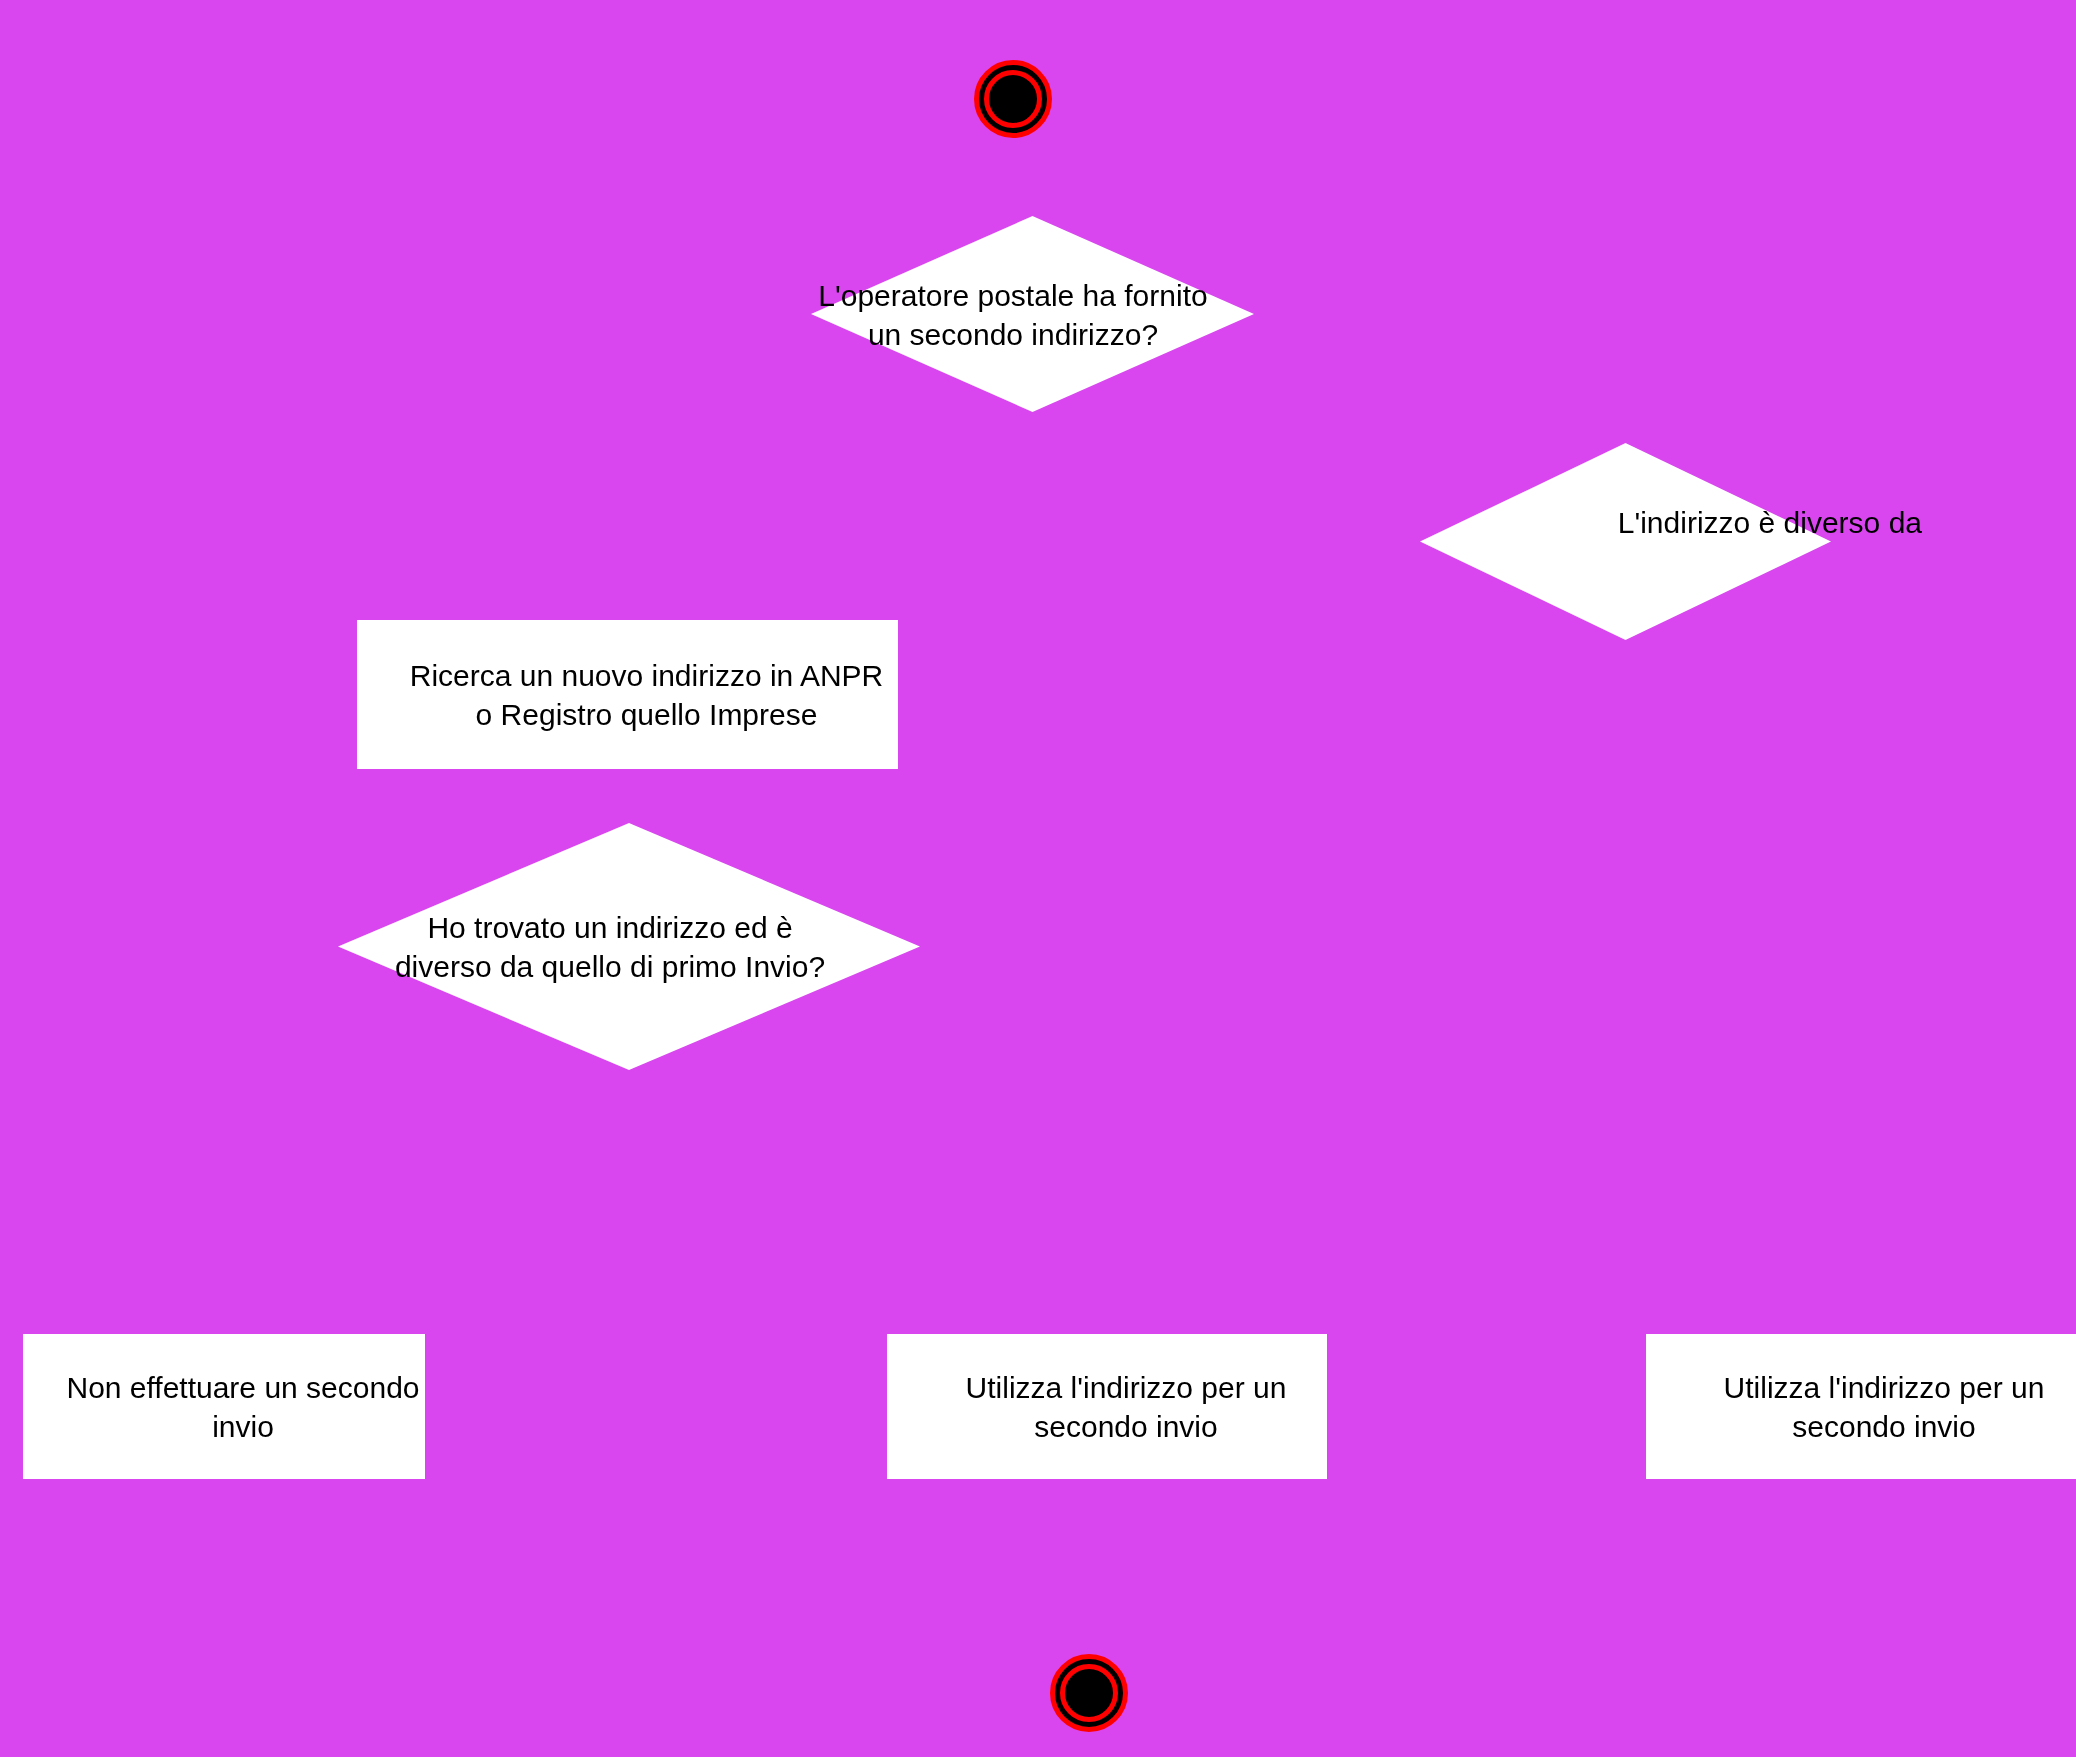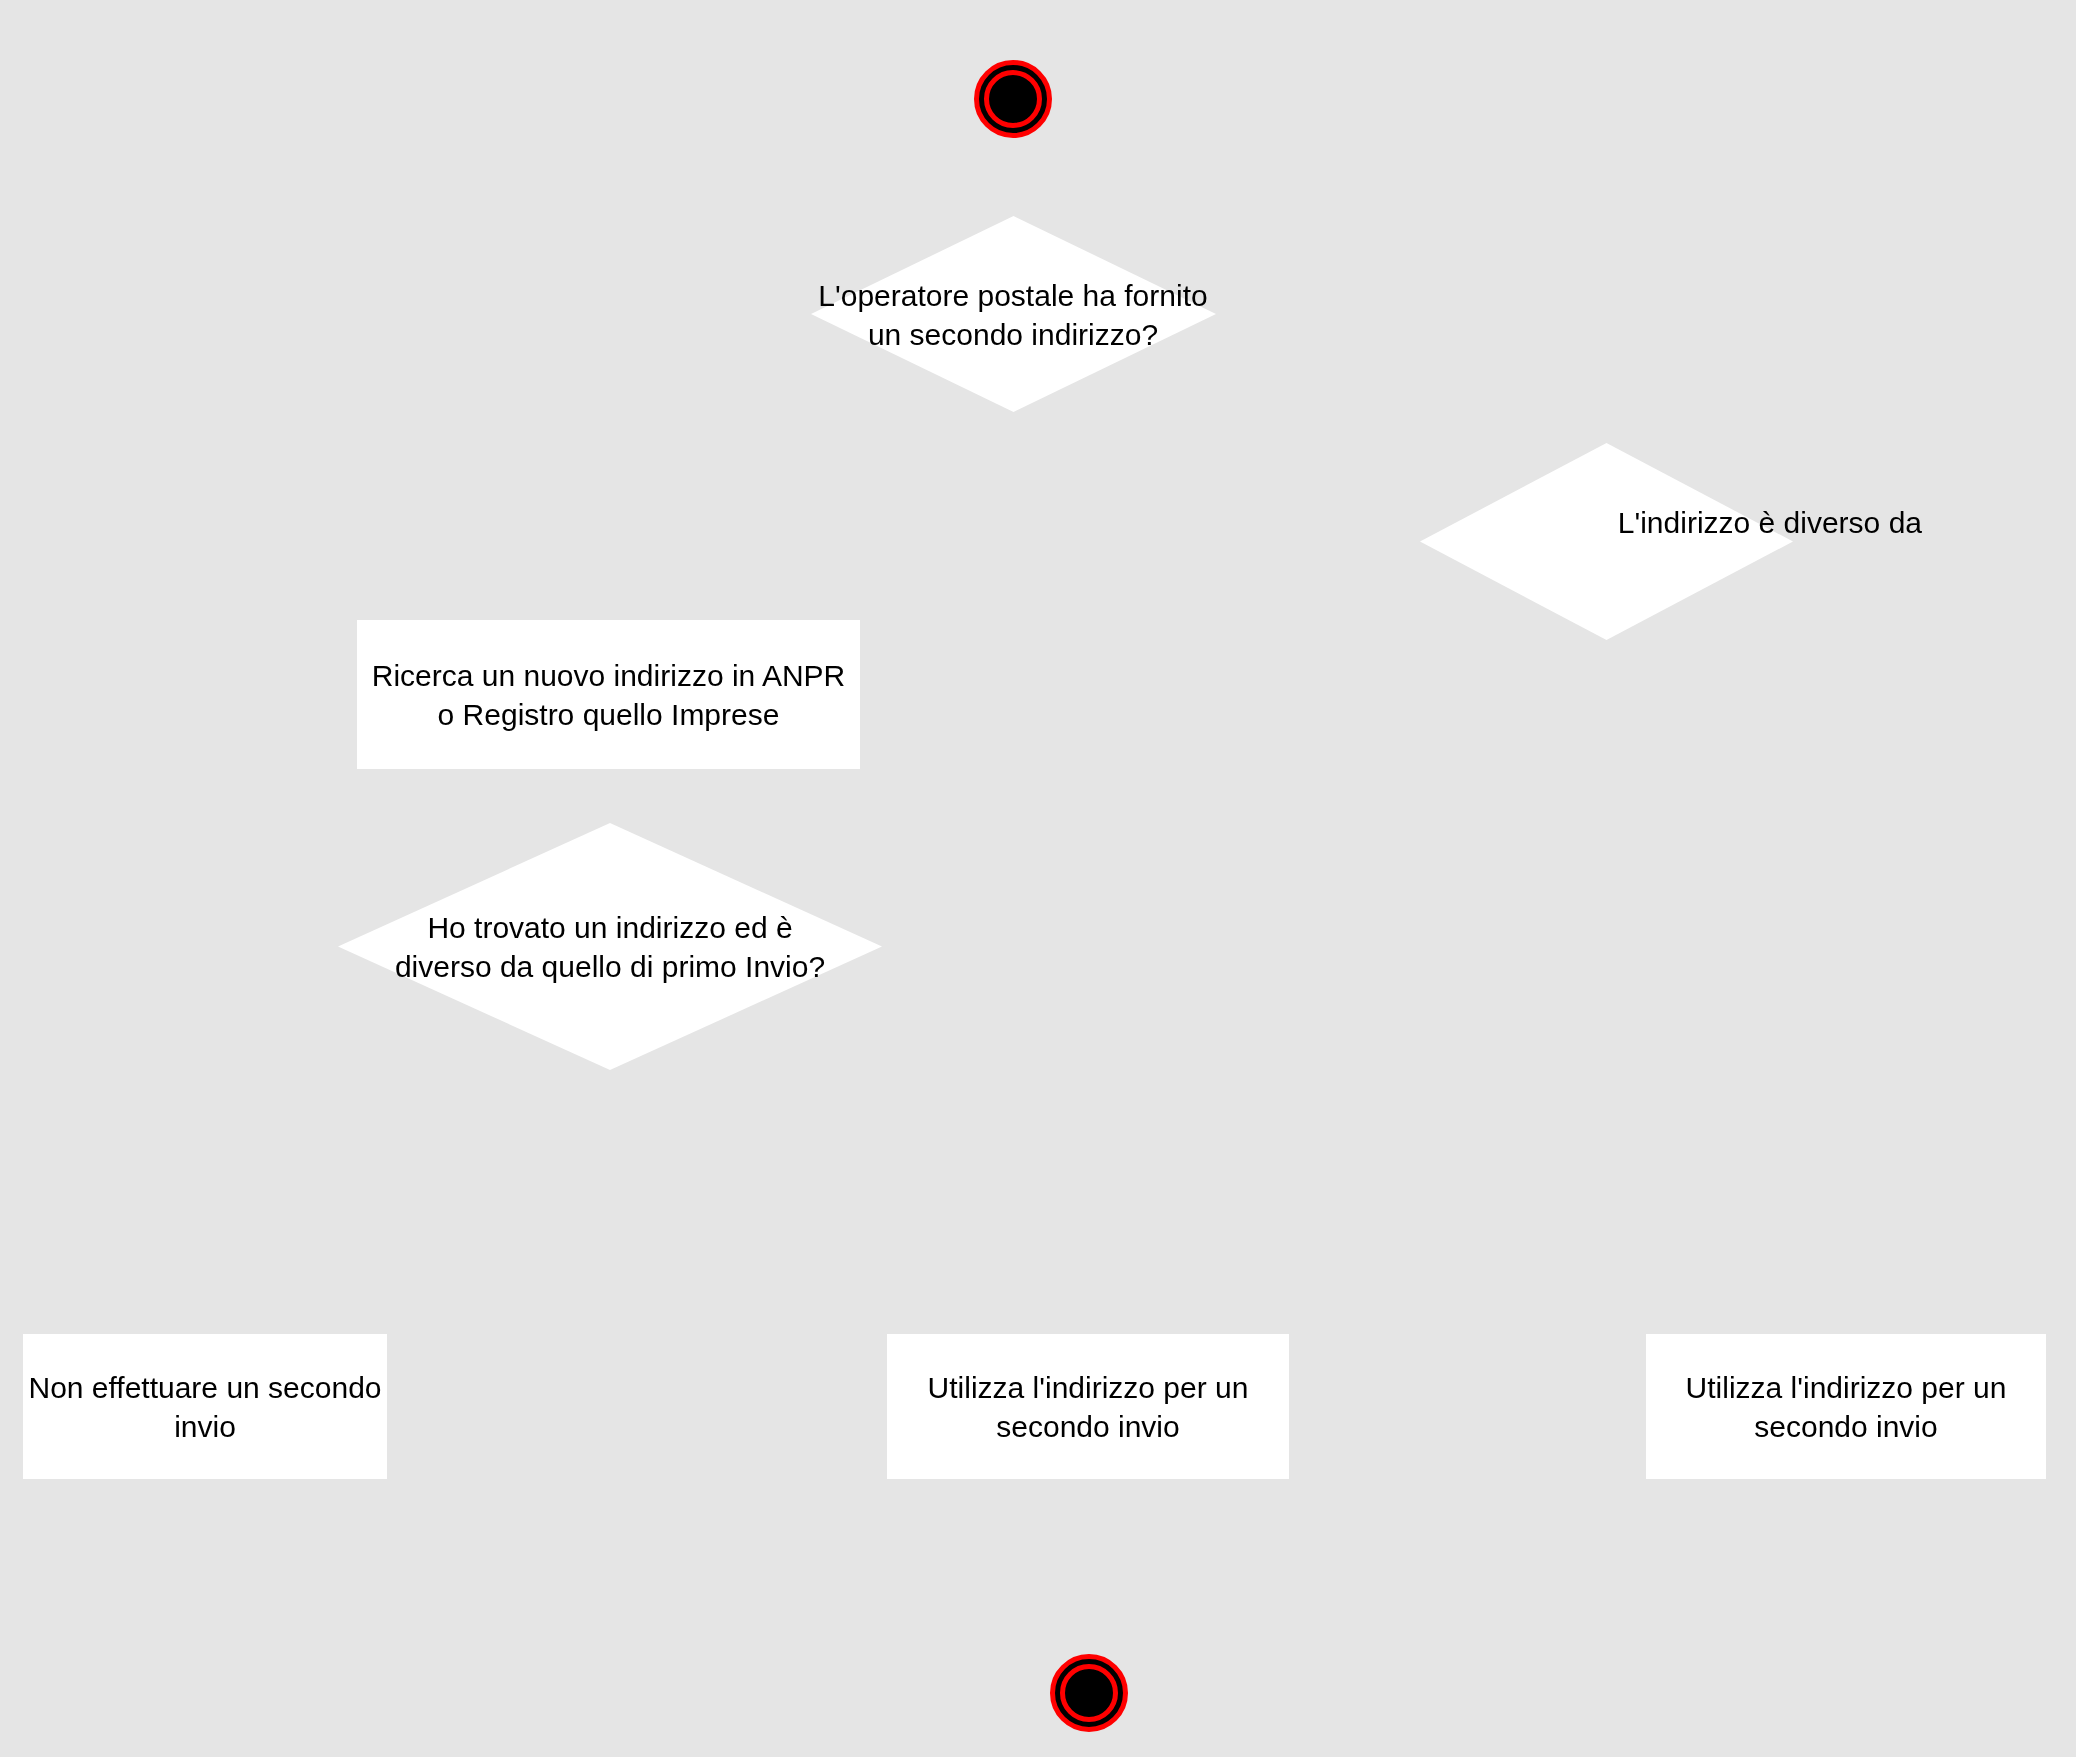--- a/index.html
+++ b/index.html
@@ -1,24 +1,24 @@
 <!DOCTYPE html>
 <html style="font-size:10px"><head>
 <meta charset="utf-8">
 <style>
   html, body { margin: 0; padding: 0; background: #000; }
   .canvas {
     position: relative;
     width: 2077px;
     height: 1758px;
-    background: #e5e5e5;
+    background: #d946ef;
     overflow: hidden;
     font-family: "Liberation Sans", sans-serif;
   }
-  .shape { position: absolute; background: #ffffff; }
+  .shape { position: absolute; background: #ffffff; padding-left: 38px; }
   .diamond { clip-path: polygon(50% 0%, 100% 50%, 50% 100%, 0% 50%); }
   .rect {
     display: flex; flex-direction: column;
     align-items: center; justify-content: center;
   }
   .node-text {
     position: absolute;
     text-align: center;
     color: #000000;
     font-size: 30px;

